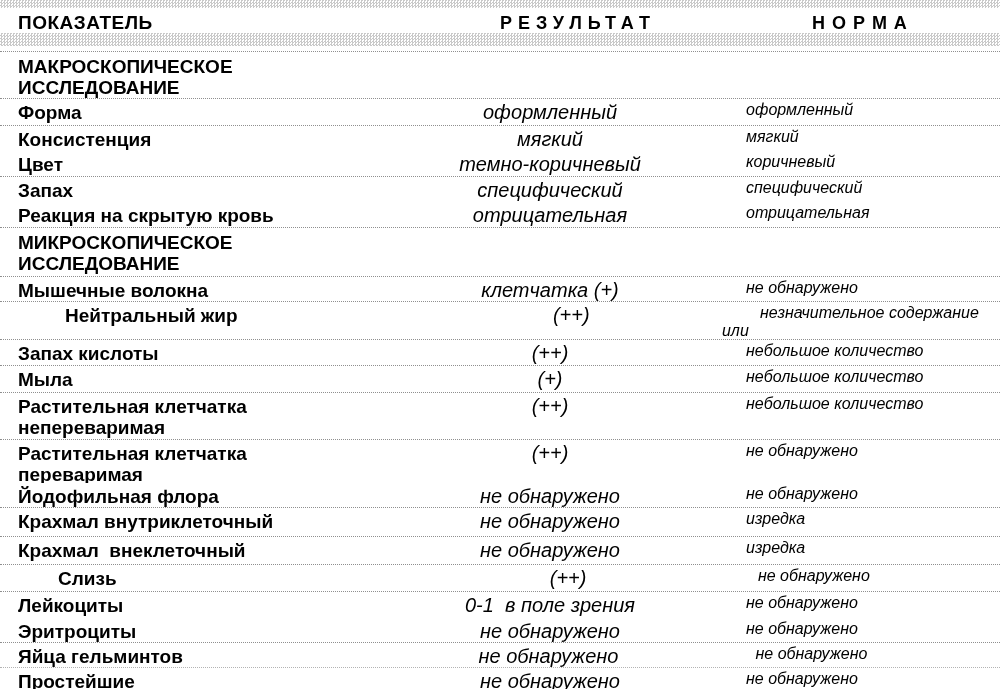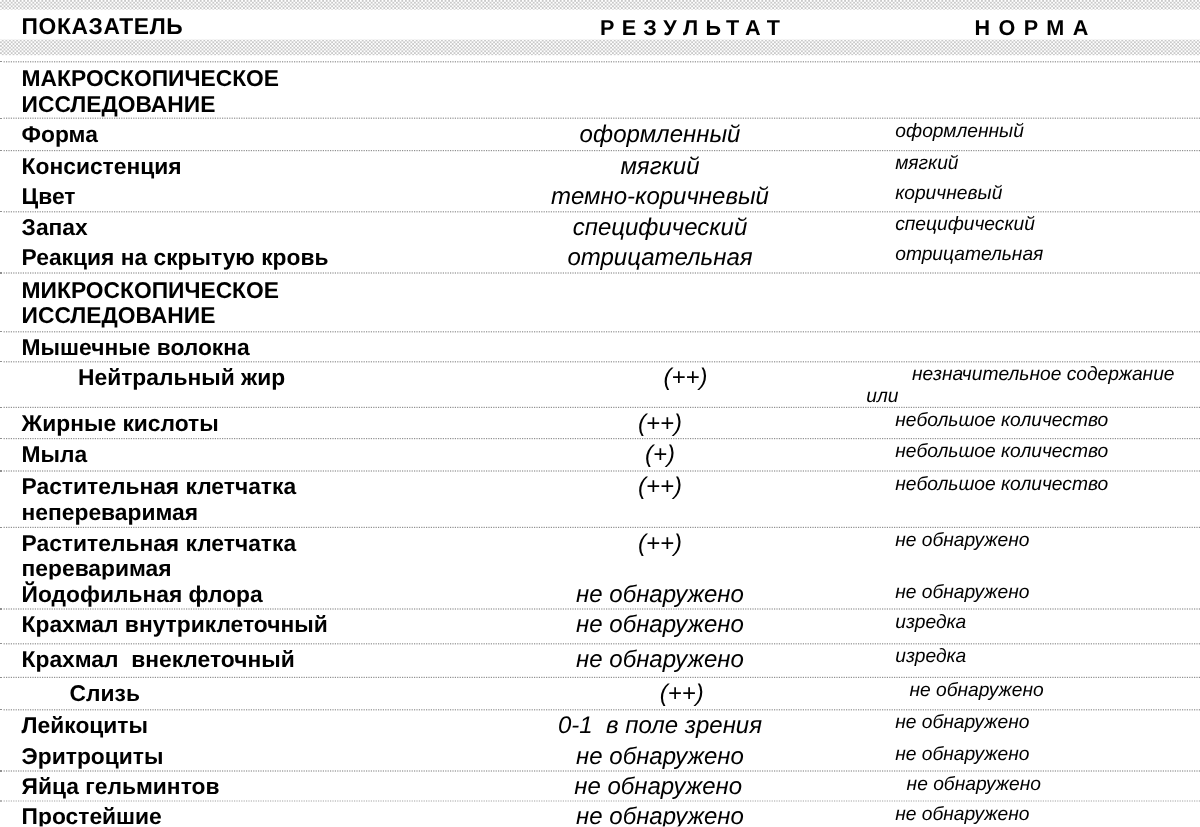--- a/index.html
+++ b/index.html
@@ -111,33 +111,33 @@
       </div>
       <div class="row" style="height: 26px;">
         <div class="c1">Реакция на скрытую кровь</div>
         <div class="c2">отрицательная</div>
         <div class="c3">отрицательная</div>
       </div>
       <div class="row section" style="height: 49px;">
         <div class="c1">МИКРОСКОПИЧЕСКОЕ
 ИССЛЕДОВАНИЕ</div>
       </div>
-      <div class="row" style="height: 25px; flex-direction: column;">
+      <div class="row" style="height: 25px;">
         <div class="c1">Мышечные волокна</div>
         <div class="c2">клетчатка (+)</div>
         <div class="c3">не обнаружено</div>
       </div>
       <div class="row" style="height: 38px; padding-left: 47px;">
         <div class="c1">Нейтральный жир</div>
         <div class="c2">(++)</div>
         <div class="c3">незначительное содержание или
 отсутствие</div>
       </div>
       <div class="row" style="height: 26px;">
-        <div class="c1">Жирные кислоты</div>
+        <div class="c1">Запах кислоты</div>
         <div class="c2">(++)</div>
         <div class="c3">небольшое количество</div>
       </div>
       <div class="row" style="height: 27px;">
         <div class="c1">Мыла</div>
         <div class="c2">(+)</div>
         <div class="c3">небольшое количество</div>
       </div>
       <div class="row" style="height: 47px;">
         <div class="c1">Растительная клетчатка

